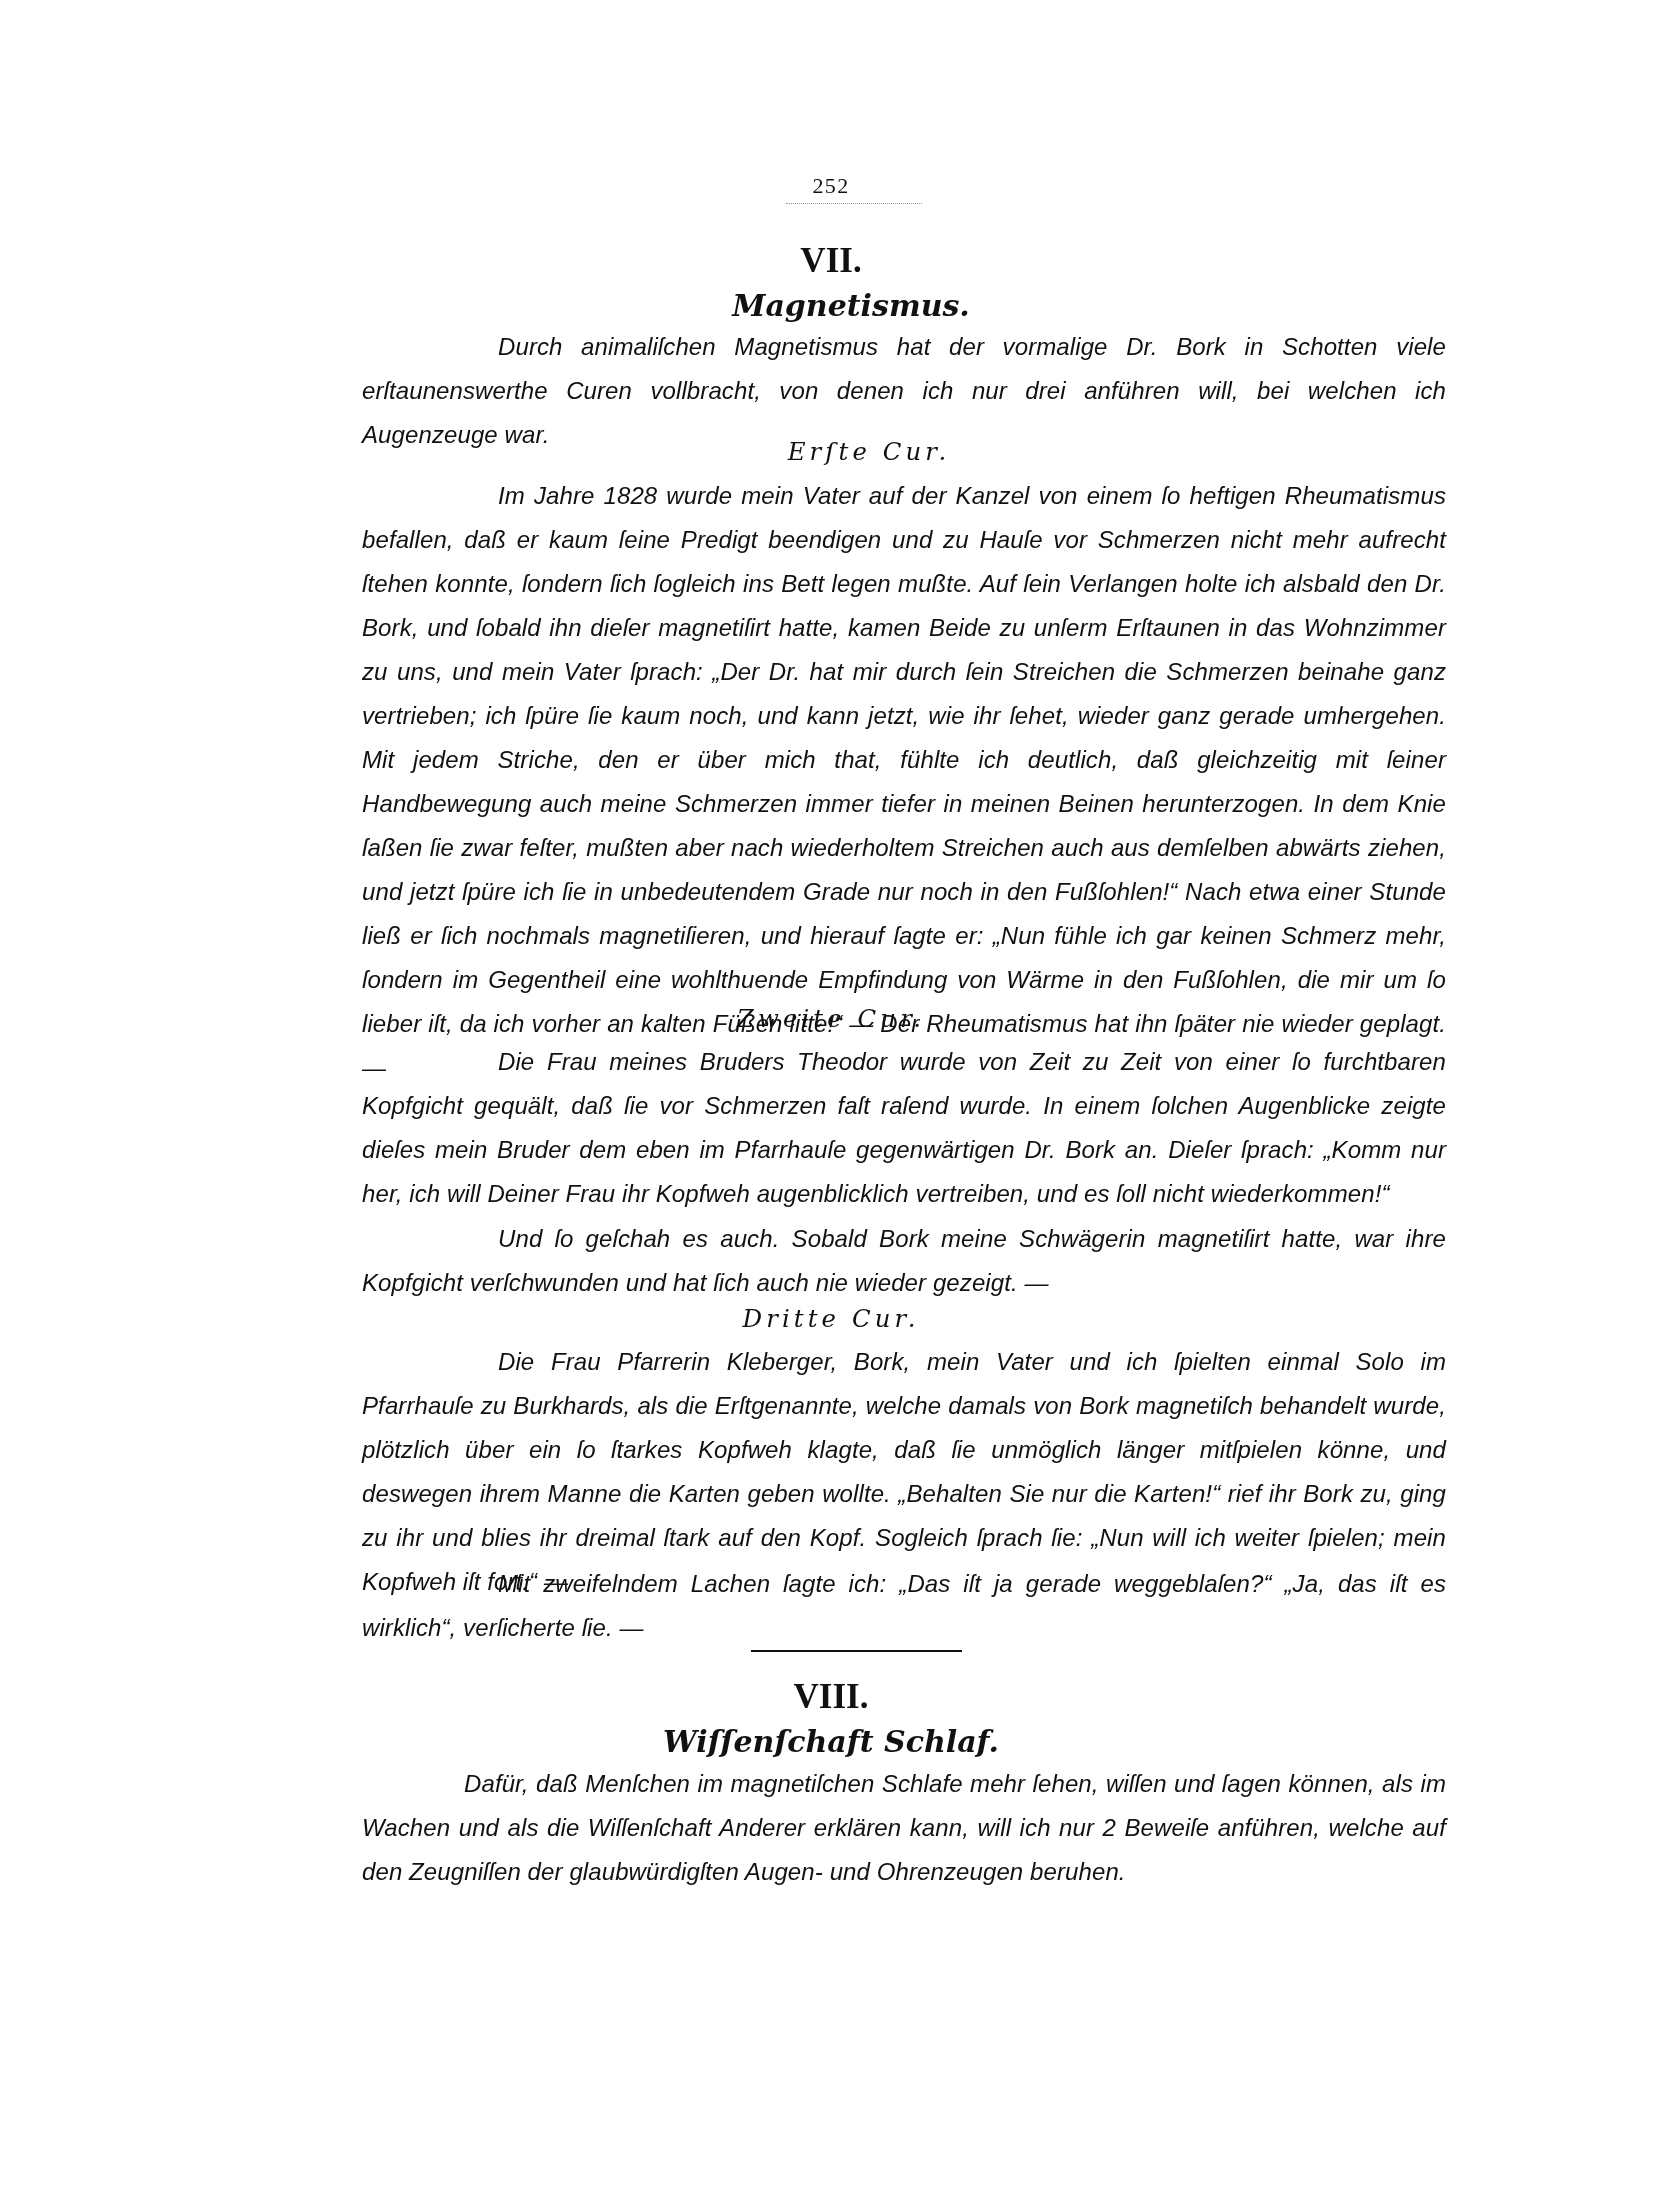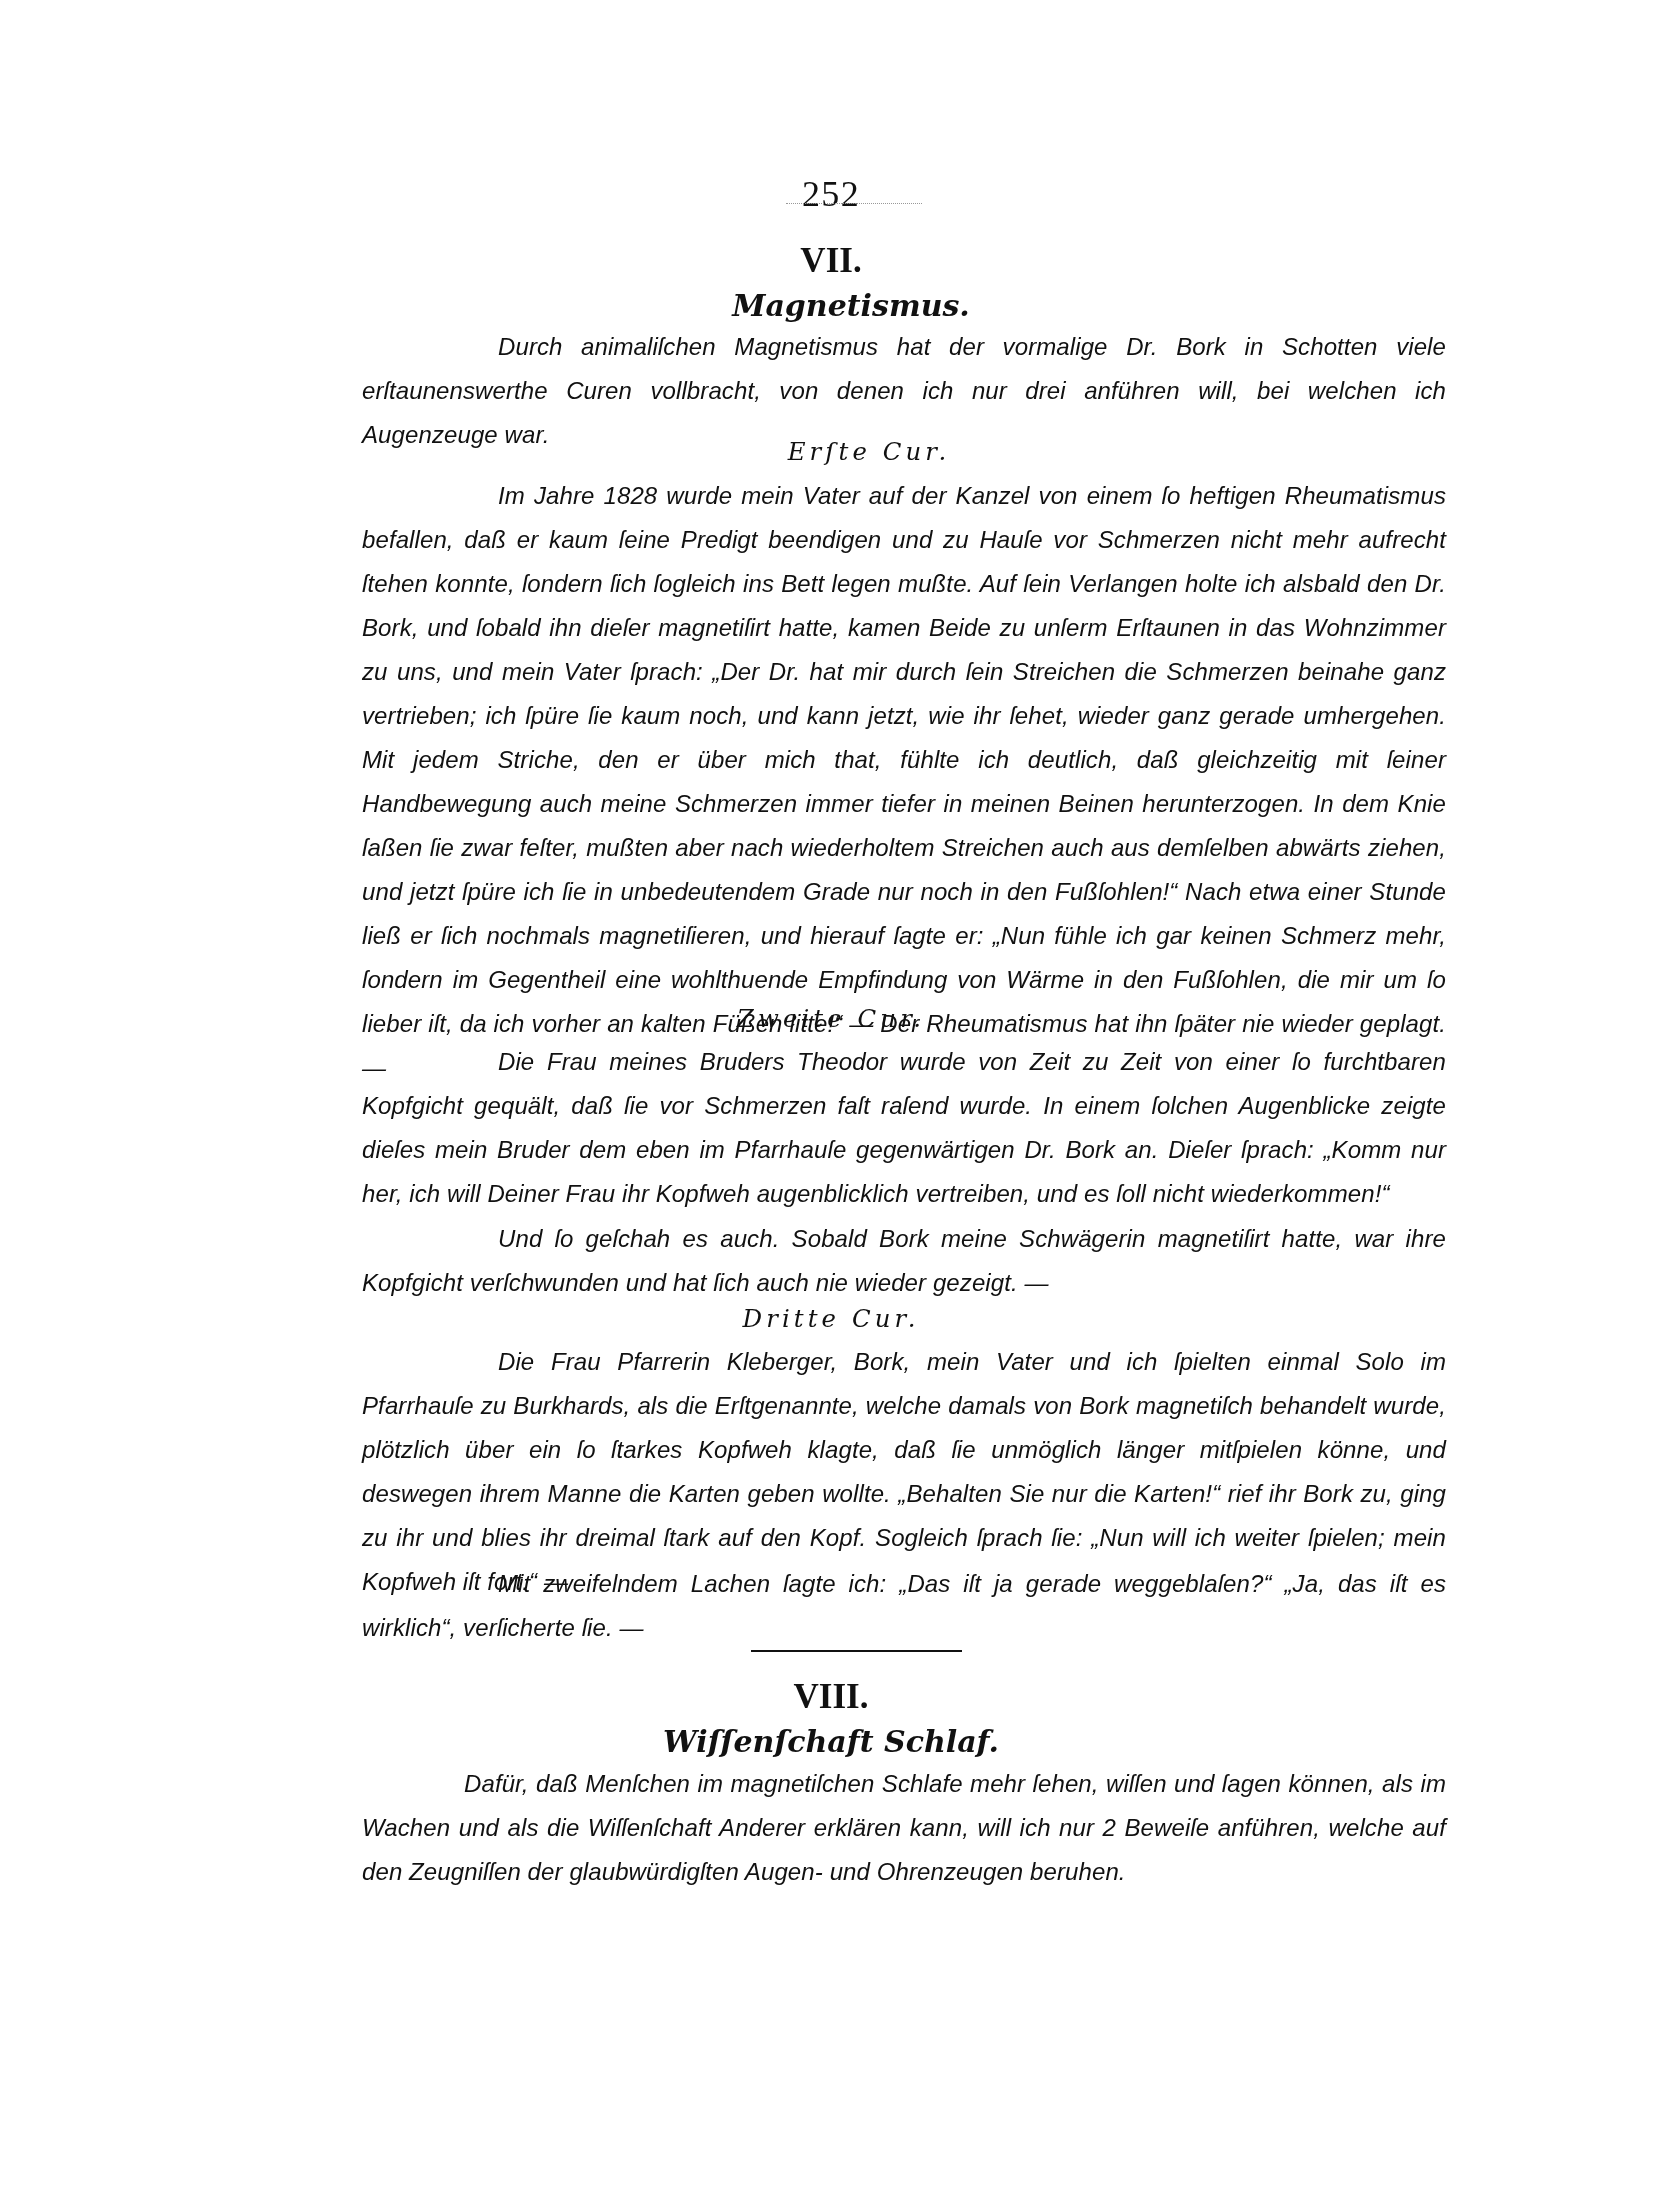--- a/index.html
+++ b/index.html
@@ -3,21 +3,21 @@
   <meta charset="utf-8">
   <style>
     html, body { margin: 0; padding: 0; background: #ffffff; }
     body {
       width: 1662px; height: 2205px; position: relative; overflow: hidden;
       color: #111111;
       font-family: "DejaVu Serif", "Liberation Serif", serif;
     }
     .page-number {
       position: absolute; top: 173px; left: 0; width: 100%;
-      text-align: center; font-size: 36px; letter-spacing: 1.4px;
+      text-align: center; font-size: 22px; letter-spacing: 1.4px;
       font-family: "Liberation Serif", serif;
     }
     .page-number-rule {
       position: absolute; top: 203px; left: 786px; width: 136px; height: 0;
       border-top: 1.4px dotted #999;
     }
     .section-number {
       position: absolute; left: 0; width: 100%; text-align: center;
       font-family: "Liberation Serif", serif; font-weight: bold; font-size: 35px;
     }

